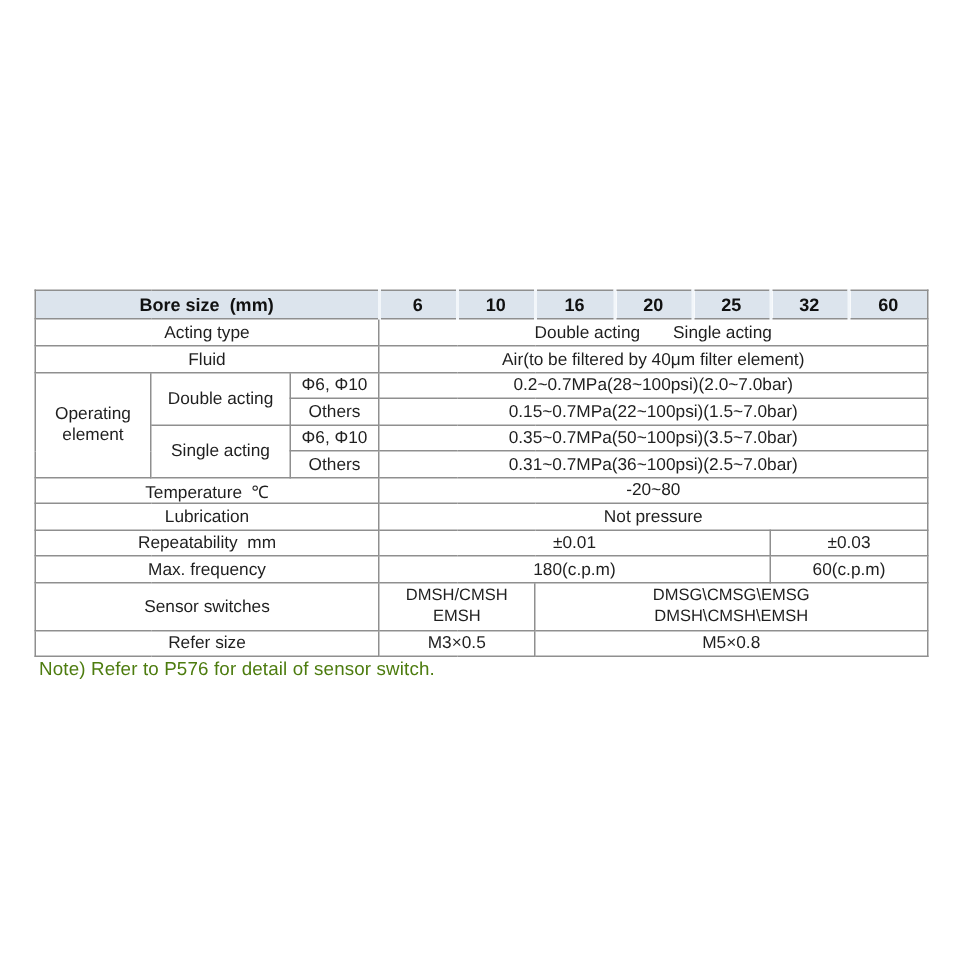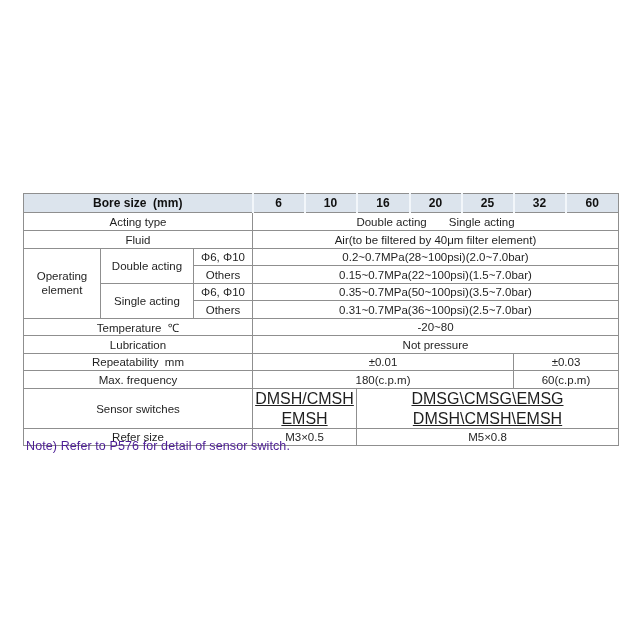--- a/index.html
+++ b/index.html
@@ -12,25 +12,25 @@
   table { border-collapse:collapse; table-layout:fixed; width:595px; }
   td, th {
     border:1px solid #8f8f8f; padding:0 1px;
     text-align:center; vertical-align:middle;
     font-size:11.5px; font-weight:normal;
     overflow:hidden; white-space:nowrap;
   }
   th.hdr { background:#dce4ed; font-weight:bold; font-size:12px; color:#111; }
   th.hdr + th.hdr { border-left:2px solid #f2f6fa; }
   .wrap { white-space:normal; line-height:1.2; }
-  .two-line { white-space:normal; line-height:1.22; font-size:16px;text-decoration:underline; }
+  .two-line { white-space:normal; line-height:1.22; font-size:11px; }
   .acting-gap { display:inline-block; margin-left:22px; }
   .note {
     position:absolute; left:26px; top:439px;
-    font-size:12.5px; color:#4c1d95; letter-spacing:0.1px;
+    font-size:12.5px; color:#4d7c0f; letter-spacing:0.1px;
   }
   tr.h19{height:19px} tr.h18{height:18px} tr.h17{height:17px} tr.h32{height:32px}
 </style>
 </head>
 <body>
 
 <div class="table-wrap">
   <table>
     <colgroup>
       <col style="width:77px">

